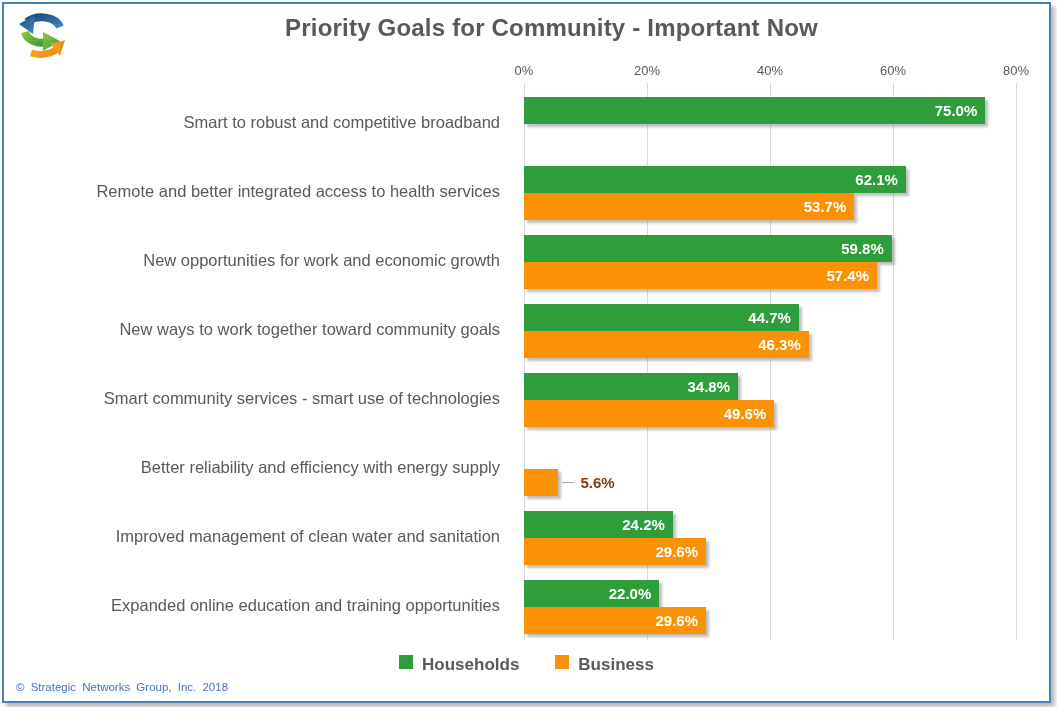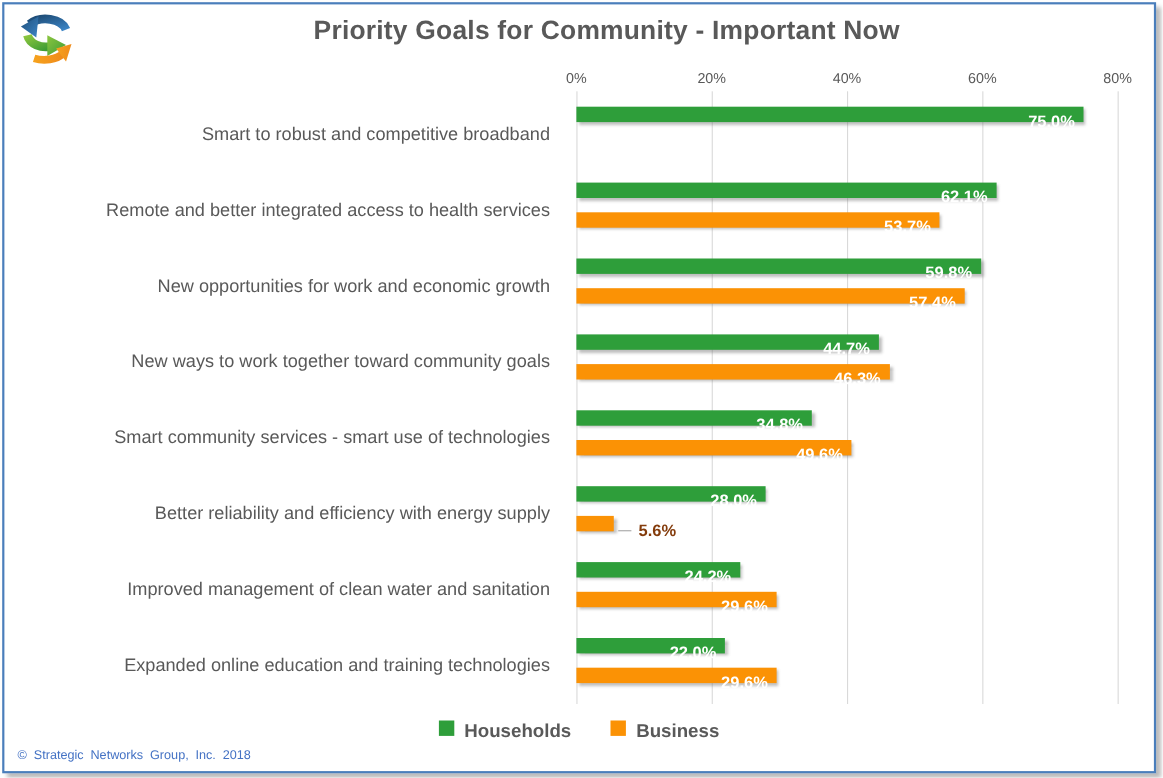--- a/index.html
+++ b/index.html
@@ -79,21 +79,21 @@
   }
   .row {
     position: absolute;
     left: 0;
     width: 100%;
     height: 69px;
   }
   .bar {
     position: absolute;
     left: 0;
-    height: 14px;
+    height: 27px;
     box-shadow: 2.5px 2.5px 2.5px rgba(110,110,110,0.45);
   }
   .bar-label {
     position: absolute;
     top: 0;
     line-height: 27px;
     font-size: 15px;
     font-weight: bold;
     white-space: nowrap;
   }
@@ -173,21 +173,21 @@
     </div>
 
   <div class="cats" id="cats">
       <div class="cat-row" style="color: rgb(89, 89, 89);">Smart to robust and competitive broadband</div>
       <div class="cat-row" style="color: rgb(89, 89, 89);">Remote and better integrated access to health services</div>
       <div class="cat-row" style="color: rgb(89, 89, 89);">New opportunities for work and economic growth</div>
       <div class="cat-row" style="color: rgb(89, 89, 89);">New ways to work together toward community goals</div>
       <div class="cat-row" style="color: rgb(89, 89, 89);">Smart community services - smart use of technologies</div>
       <div class="cat-row" style="color: rgb(89, 89, 89);">Better reliability and efficiency with energy supply</div>
       <div class="cat-row" style="color: rgb(89, 89, 89);">Improved management of clean water and sanitation</div>
-      <div class="cat-row" style="color: rgb(89, 89, 89);">Expanded online education and training technologies</div>
+      <div class="cat-row" style="color: rgb(89, 89, 89);">Expanded online education and training opportunities</div>
     </div>
 
   <div class="plot" id="plot">
       <div class="gridline" style="left: -0.5px; background: rgb(217, 217, 217);"></div>
       <div class="gridline" style="left: 122.5px; background: rgb(217, 217, 217);"></div>
       <div class="gridline" style="left: 245.5px; background: rgb(217, 217, 217);"></div>
       <div class="gridline" style="left: 368.5px; background: rgb(217, 217, 217);"></div>
       <div class="gridline" style="left: 491.5px; background: rgb(217, 217, 217);"></div>
       <div class="row" style="top: 0px;">
         <div class="bar" style="top: 9px; width: 461.25px; background: rgb(46, 158, 58);">
@@ -220,23 +220,20 @@
       </div>
       <div class="row" style="top: 276px;">
         <div class="bar" style="top: 9px; width: 214.02px; background: rgb(46, 158, 58);">
           <span class="bar-label inside" style="color: rgb(255, 255, 255);">34.8%</span>
         </div>
         <div class="bar" style="top: 36px; width: 250.305px; background: rgb(251, 146, 5);">
           <span class="bar-label inside" style="color: rgb(255, 255, 255);">49.6%</span>
         </div>
       </div>
       <div class="row" style="top: 345px;">
-        <div class="bar" style="top: 9px; width: 172.2px; background: rgb(46, 158, 58);">
-          <span class="bar-label inside" style="color: rgb(255, 255, 255);">28.0%</span>
-        </div>
         <div class="bar" style="top: 36px; width: 34.44px; background: rgb(251, 146, 5);">
           <span class="leader" style="left: 38.44px;"></span>
           <span class="bar-label outside" style="left: 56.44px; color: rgb(132, 60, 12);">5.6%</span>
         </div>
       </div>
       <div class="row" style="top: 414px;">
         <div class="bar" style="top: 9px; width: 148.83px; background: rgb(46, 158, 58);">
           <span class="bar-label inside" style="color: rgb(255, 255, 255);">24.2%</span>
         </div>
         <div class="bar" style="top: 36px; width: 182.04px; background: rgb(251, 146, 5);">

